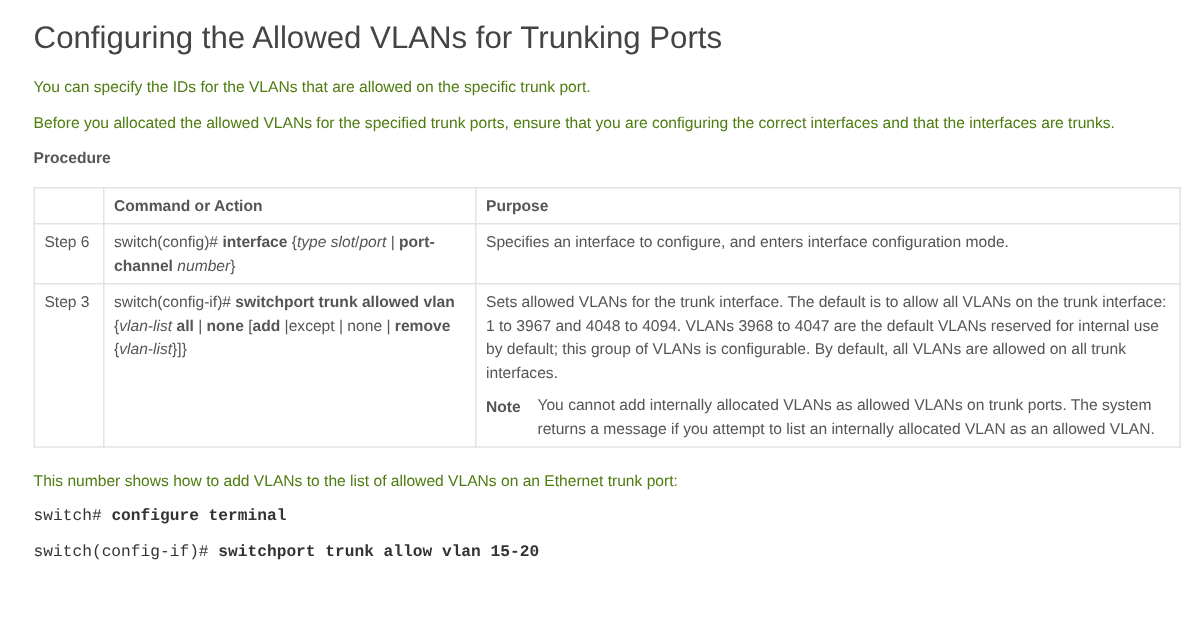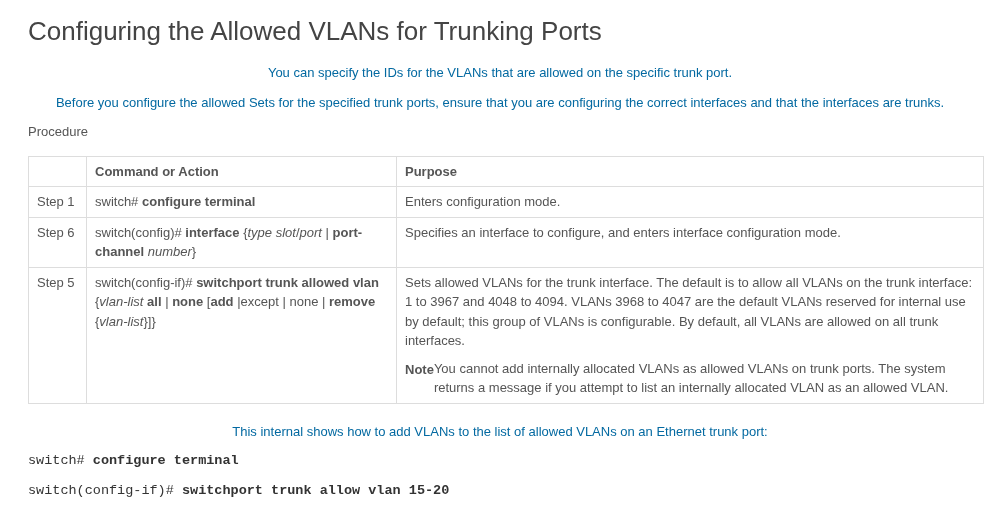--- a/index.html
+++ b/index.html
@@ -13,25 +13,24 @@
       line-height: 1.5;
     }
     h2.title {
       font-size: 26px;
       font-weight: 400;
       color: #444;
       margin: 0 0 12px 0;
     }
     p.para {
       margin: 0 0 10px 0;
-      color: #0369a1;
-      text-align: center;
+      color: #4d7c0f;
     }
     .procedure-label {
-      font-weight: normal;
+      font-weight: bold;
       color: #555;
       margin: 4px 0 14px 0;
     }
     table.proc {
       border-collapse: collapse;
       width: 956px;
       margin-bottom: 18px;
     }
     table.proc th, table.proc td {
       border: 1px solid #ddd;
@@ -51,20 +50,21 @@
     }
     table.proc .cmd-col {
       width: 310px;
     }
     .cmd-bold { font-weight: bold; }
     .cmd-ital { font-style: italic; }
     .note-block {
       margin-top: 8px;
       display: flex;
       align-items: flex-start;
+      gap: 14px;
     }
     .note-label {
       font-weight: bold;
       flex: 0 0 auto;
       padding-top: 1px;
     }
     .note-text {
       flex: 1 1 auto;
     }
     .example-block {
@@ -79,63 +79,56 @@
     }
     .cli-line .mono-bold { font-weight: bold; }
     th.first-blank { border-top: 1px solid #ddd; }
   </style>
 </head>
 <body>
 
 <h2 class="title">Configuring the Allowed VLANs for Trunking Ports</h2>
 
 <p class="para">You can specify the IDs for the VLANs that are allowed on the specific trunk port.</p>
-<p class="para">Before you configure the allowed Sets for the specified trunk ports, ensure that you are configuring the correct interfaces and that the interfaces are trunks.</p>
+<p class="para">Before you allocated the allowed VLANs for the specified trunk ports, ensure that you are configuring the correct interfaces and that the interfaces are trunks.</p>
 
 <div class="procedure-label">Procedure</div>
 
 <table class="proc">
   <thead>
     <tr>
       <th class="step-col first-blank"></th>
       <th class="cmd-col">Command or Action</th>
       <th>Purpose</th>
     </tr>
   </thead>
   <tbody>
 
-    <tr>
-      <td class="step-col">Step 1</td>
-      <td class="cmd-col">
-        <span>switch# </span><span class="cmd-bold">configure terminal</span>
-      </td>
-      <td>Enters configuration mode.</td>
-    </tr>
 
     <tr>
       <td class="step-col">Step 6</td>
       <td class="cmd-col">
         <span>switch(config)# </span><span class="cmd-bold">interface</span><span> {</span><span class="cmd-ital">type slot</span><span>/</span><span class="cmd-ital">port</span><span> | </span><span class="cmd-bold">port-channel</span><span> </span><span class="cmd-ital">number</span><span>}</span>
       </td>
       <td>Specifies an interface to configure, and enters interface configuration mode.</td>
     </tr>
 
     <tr>
-      <td class="step-col">Step 5</td>
+      <td class="step-col">Step 3</td>
       <td class="cmd-col">
         <span>switch(config-if)# </span><span class="cmd-bold">switchport trunk allowed vlan</span><span> {</span><span class="cmd-ital">vlan-list</span><span> </span><span class="cmd-bold">all</span><span> | </span><span class="cmd-bold">none</span><span> [</span><span class="cmd-bold">add</span><span> |</span><span>except </span><span>| </span><span>none </span><span>| </span><span class="cmd-bold">remove</span><span> {</span><span class="cmd-ital">vlan-list</span><span>}]}</span>
       </td>
       <td>
         <div>Sets allowed VLANs for the trunk interface. The default is to allow all VLANs on the trunk interface: 1 to 3967 and 4048 to 4094. VLANs 3968 to 4047 are the default VLANs reserved for internal use by default; this group of VLANs is configurable. By default, all VLANs are allowed on all trunk interfaces.</div>
         <div class="note-block">
           <div class="note-label">Note</div>
           <div class="note-text">You cannot add internally allocated VLANs as allowed VLANs on trunk ports. The system returns a message if you attempt to list an internally allocated VLAN as an allowed VLAN.</div>
         </div>
       </td>
     </tr>
   </tbody>
 </table>
 
 <div class="example-block">
-  <p class="para">This internal shows how to add VLANs to the list of allowed VLANs on an Ethernet trunk port:</p>
+  <p class="para">This number shows how to add VLANs to the list of allowed VLANs on an Ethernet trunk port:</p>
   <div class="cli-line"><span>switch# </span><span class="mono-bold">configure terminal</span></div>
   <div class="cli-line"><span>switch(config-if)# </span><span class="mono-bold">switchport trunk allow vlan 15-20</span></div>
 </div>
 
 </body></html>

